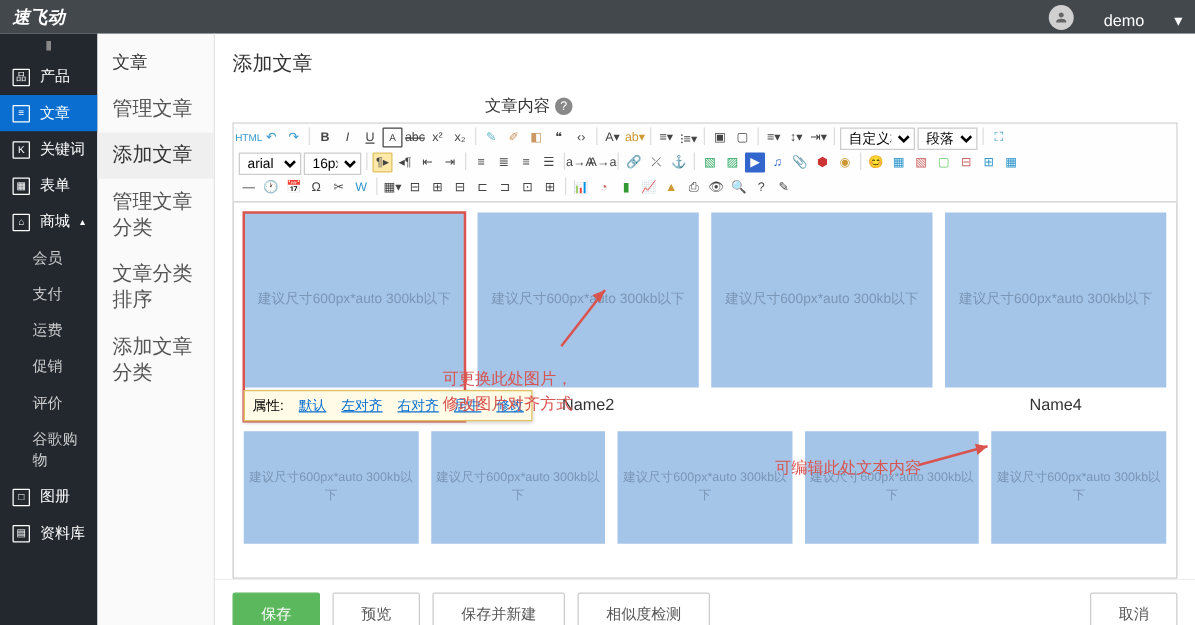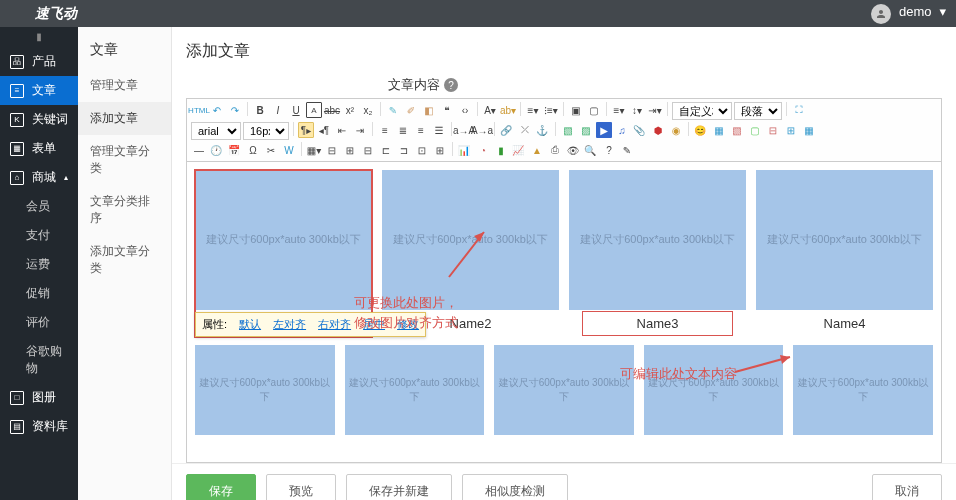--- a/index.html
+++ b/index.html
@@ -1,32 +1,32 @@
 <!DOCTYPE html>
 <html><head>
 <meta charset="utf-8">
 <style>
 * { margin: 0; padding: 0; box-sizing: border-box; }
 body { font-family: "Microsoft YaHei", Arial, sans-serif; font-size: 12px; background: #fff; width: 956px; height: 500px; overflow: hidden; }
 .topbar { height: 27px; background: #43484d; display: flex; align-items: center; justify-content: space-between; padding: 0 10px; }
-.logo { color: #fff; font-style: italic; font-size: 14px; font-weight: bold; margin-left: 25px; }
-.user-area { display: flex; align-items: flex-start; gap: 8px; color: #fff; font-size: 13px; }
+.logo { color: #fff; font-style: italic; font-size: 14px; font-weight: bold; }
+.user-area { display: flex; align-items: flex-end; gap: 24px; color: #fff; font-size: 13px; }
 .avatar { width: 20px; height: 20px; border-radius: 50%; background: #d0d0d0; display: flex; align-items: center; justify-content: center; }
 .avatar svg { width: 12px; height: 12px; fill: #666; }
 .layout { display: flex; height: 473px; }
 .sidebar-main { width: 78px; background: #22282e; color: #fff; }
 .sidebar-toggle { height: 20px; text-align: center; color: #888; font-size: 10px; line-height: 20px; }
 .nav-item { display: flex; align-items: center; padding: 6px 10px; gap: 8px; color: #fff; cursor: pointer; font-size: 12px; }
 .nav-item.active { background: #0a6ed1; color: #fff; }
 .nav-item .ico { width: 14px; height: 14px; border: 1px solid currentColor; display: inline-flex; align-items: center; justify-content: center; font-size: 8px; border-radius: 1px; }
 .nav-item .chev { margin-left: auto; font-size: 8px; }
 .nav-sub { padding: 6px 10px 6px 26px; color: #ccc; cursor: pointer; font-size: 12px; }
 .sidebar-sub { width: 94px; background: #fafafa; border-right: 1px solid #e5e5e5; }
 .sub-title { padding: 14px 12px 10px; font-size: 14px; color: #333; }
-.sub-item { padding: 8px 12px; color: #555; cursor: pointer; font-size: 12px; }
+.sub-item { padding: 8px 12px; color: #555; cursor: pointer; font-size: 16px; }
 .sub-item.active { background: #efefef; color: #333; }
 .main { flex: 1; background: #fff; display: flex; flex-direction: column; position: relative; }
 .page-title { padding: 14px 14px 10px; font-size: 16px; color: #333; }
 .section-label { padding: 4px 14px 4px 0; text-align: right; width: 300px; font-size: 13px; color: #333; display: flex; align-items: center; justify-content: flex-end; gap: 4px; }
 .help-ico { width: 14px; height: 14px; border-radius: 50%; background: #888; color: #fff; font-size: 10px; display: inline-flex; align-items: center; justify-content: center; }
 .editor-wrap { margin: 0 14px; border: 1px solid #ccc; }
 .toolbar { border-bottom: 1px solid #ccc; padding: 2px; background: #fefefe; }
 .toolbar-row { display: flex; align-items: flex-start; gap: 2px; flex-wrap: nowrap; padding: 1px 2px; }
 .tb-btn { width: 16px; height: 16px; display: inline-flex; align-items: center; justify-content: center; font-size: 10px; cursor: pointer; color: #444; border-radius: 1px; }
 .tb-btn.hl { background: #ffe9a8; border: 1px solid #e0c060; }
@@ -247,21 +247,20 @@
             <div class="card sel">
               <div class="card-img">建议尺寸600px*auto 300kb以下</div>
               <div class="card-name">Name1</div>
             </div>
             <div class="card">
               <div class="card-img">建议尺寸600px*auto 300kb以下</div>
               <div class="card-name">Name2</div>
             </div>
             <div class="card">
               <div class="card-img">建议尺寸600px*auto 300kb以下</div>
-              <div class="card-name"><span class="name-box">Name3</span></div>
             </div>
             <div class="card">
               <div class="card-img">建议尺寸600px*auto 300kb以下</div>
               <div class="card-name">Name4</div>
             </div>
           </div>
         <div class="grid-row row2" id="row2">
             <div class="card">
               <div class="card-img">建议尺寸600px*auto 300kb以下</div>
             </div>

